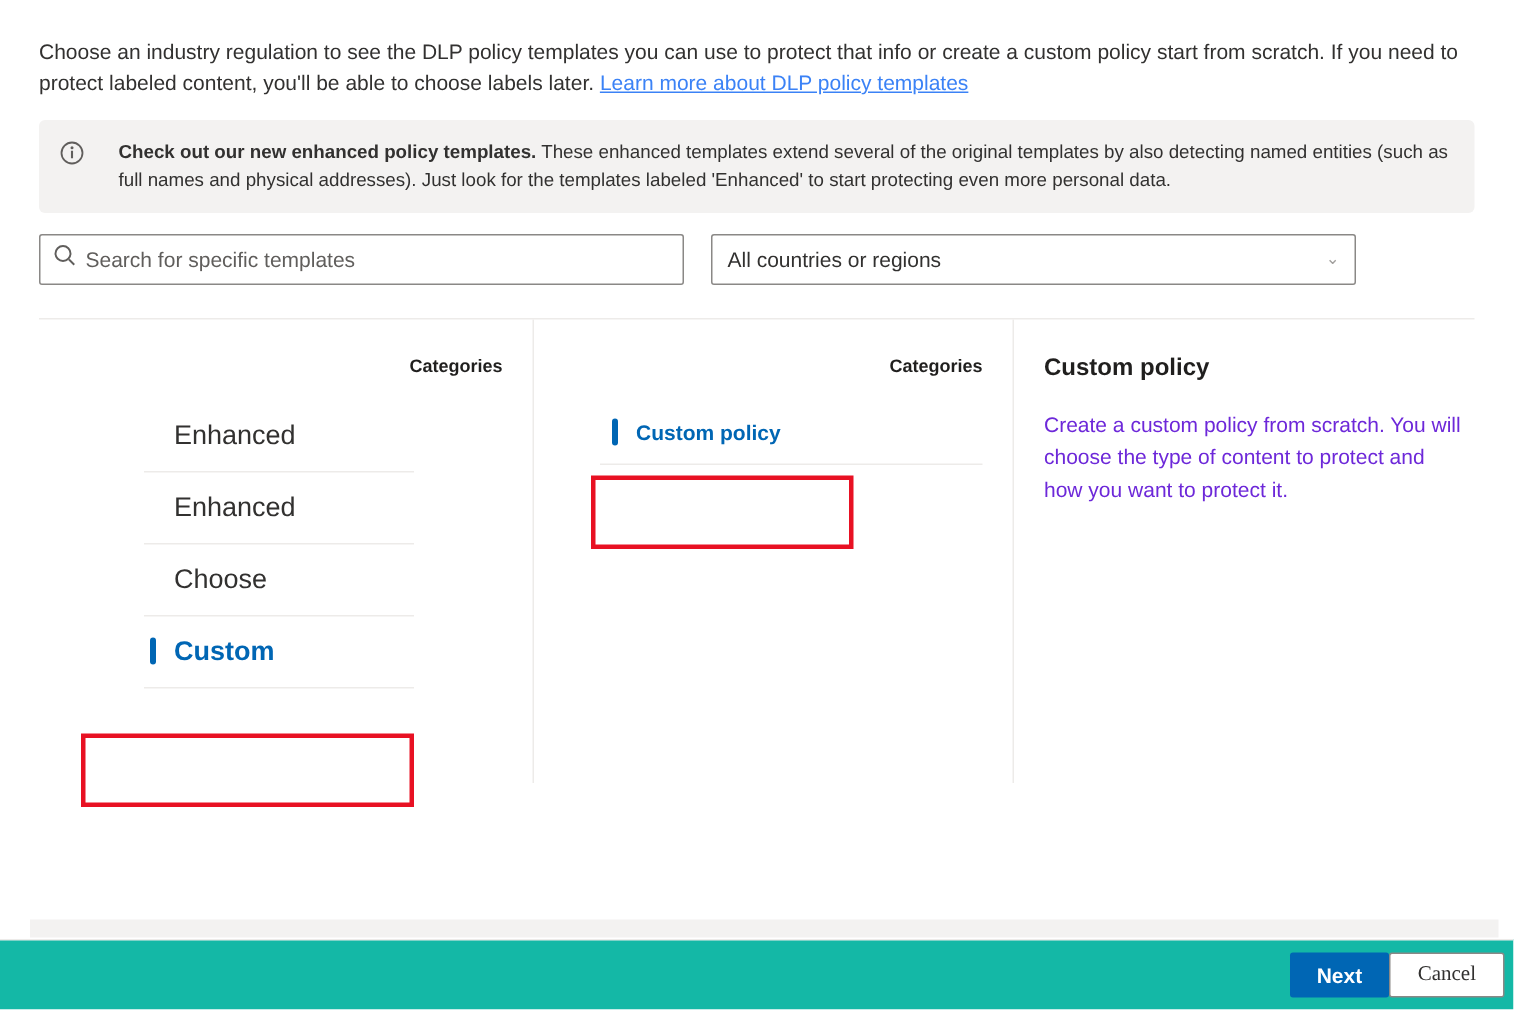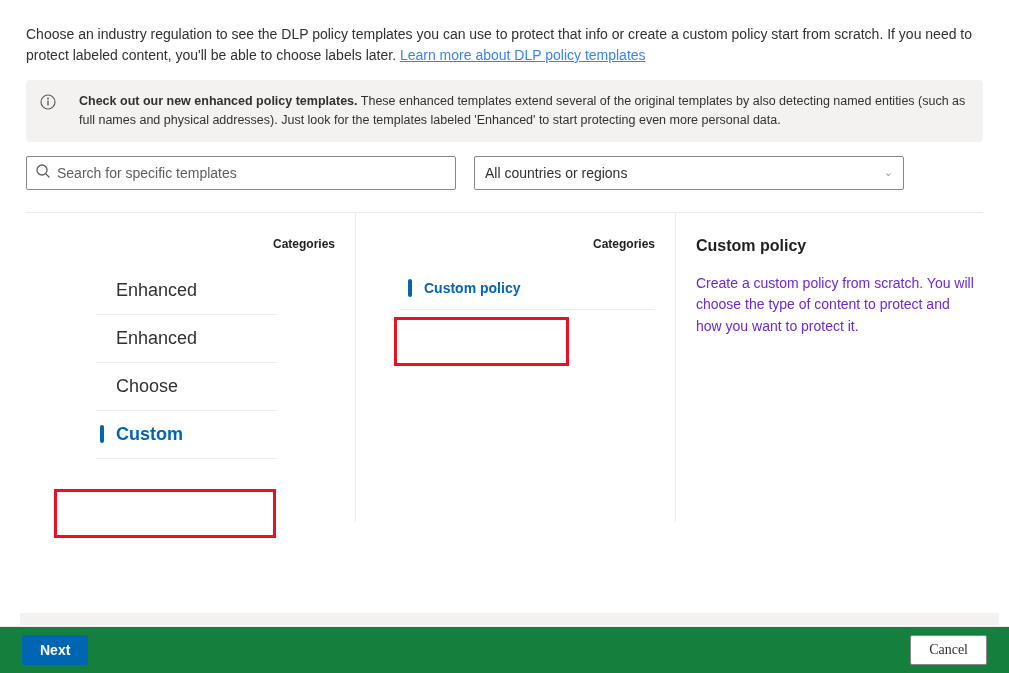--- a/index.html
+++ b/index.html
@@ -194,25 +194,25 @@
       bottom: 48px;
       height: 12px;
       background: #f3f2f1;
       border-radius: 0;
     }
 
     .footer {
       position: absolute;
       left: 0; right: 0; bottom: 0;
       border-top: 1px solid #edebe9;
-      padding: 8px 22px;
-      display: flex;
-      justify-content: space-between;
+      padding: 8px 6px;
+      display: flex;
+      justify-content: flex-end;
       align-items: center;
-      background: #15803d;
+      background: #14b8a6;
     }
     .btn-primary {
       background: #0066b4;
       color: #fff;
       border: none;
       padding: 7px 18px;
       font-size: 14px;
       font-weight: 600;
       border-radius: 2px;
       cursor: pointer;

